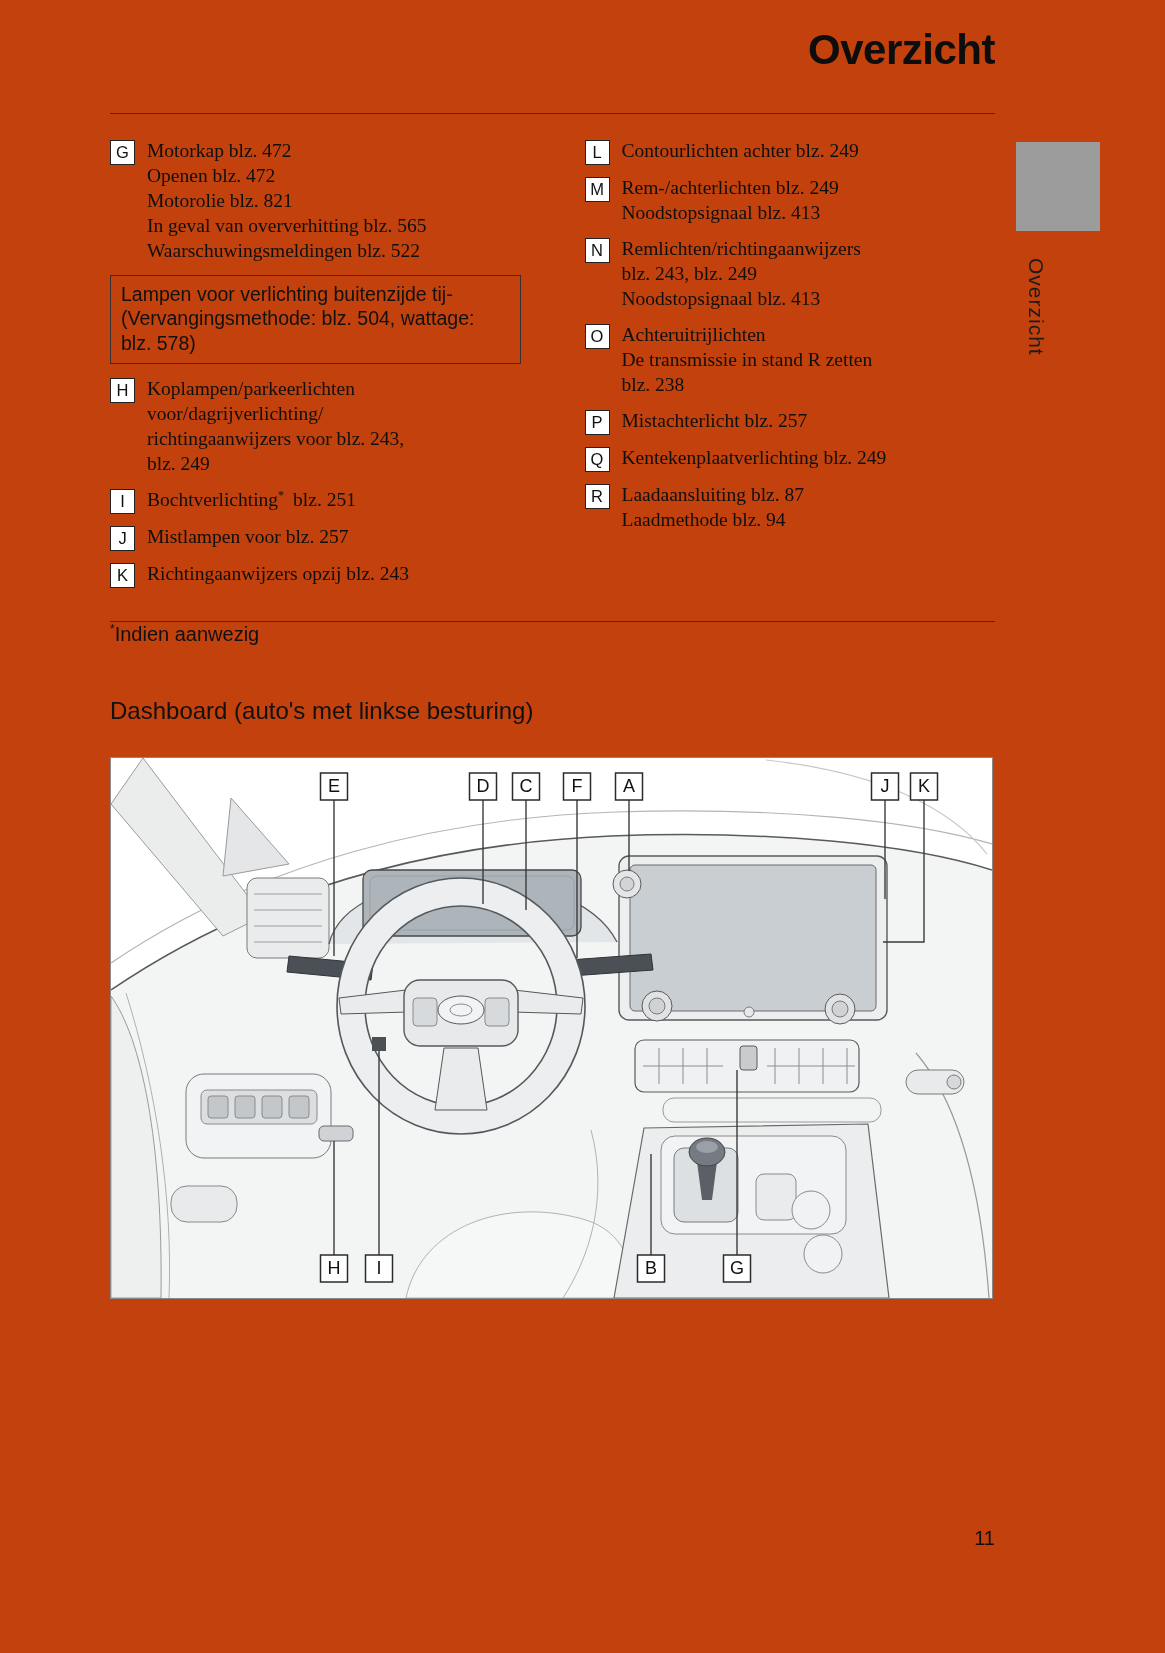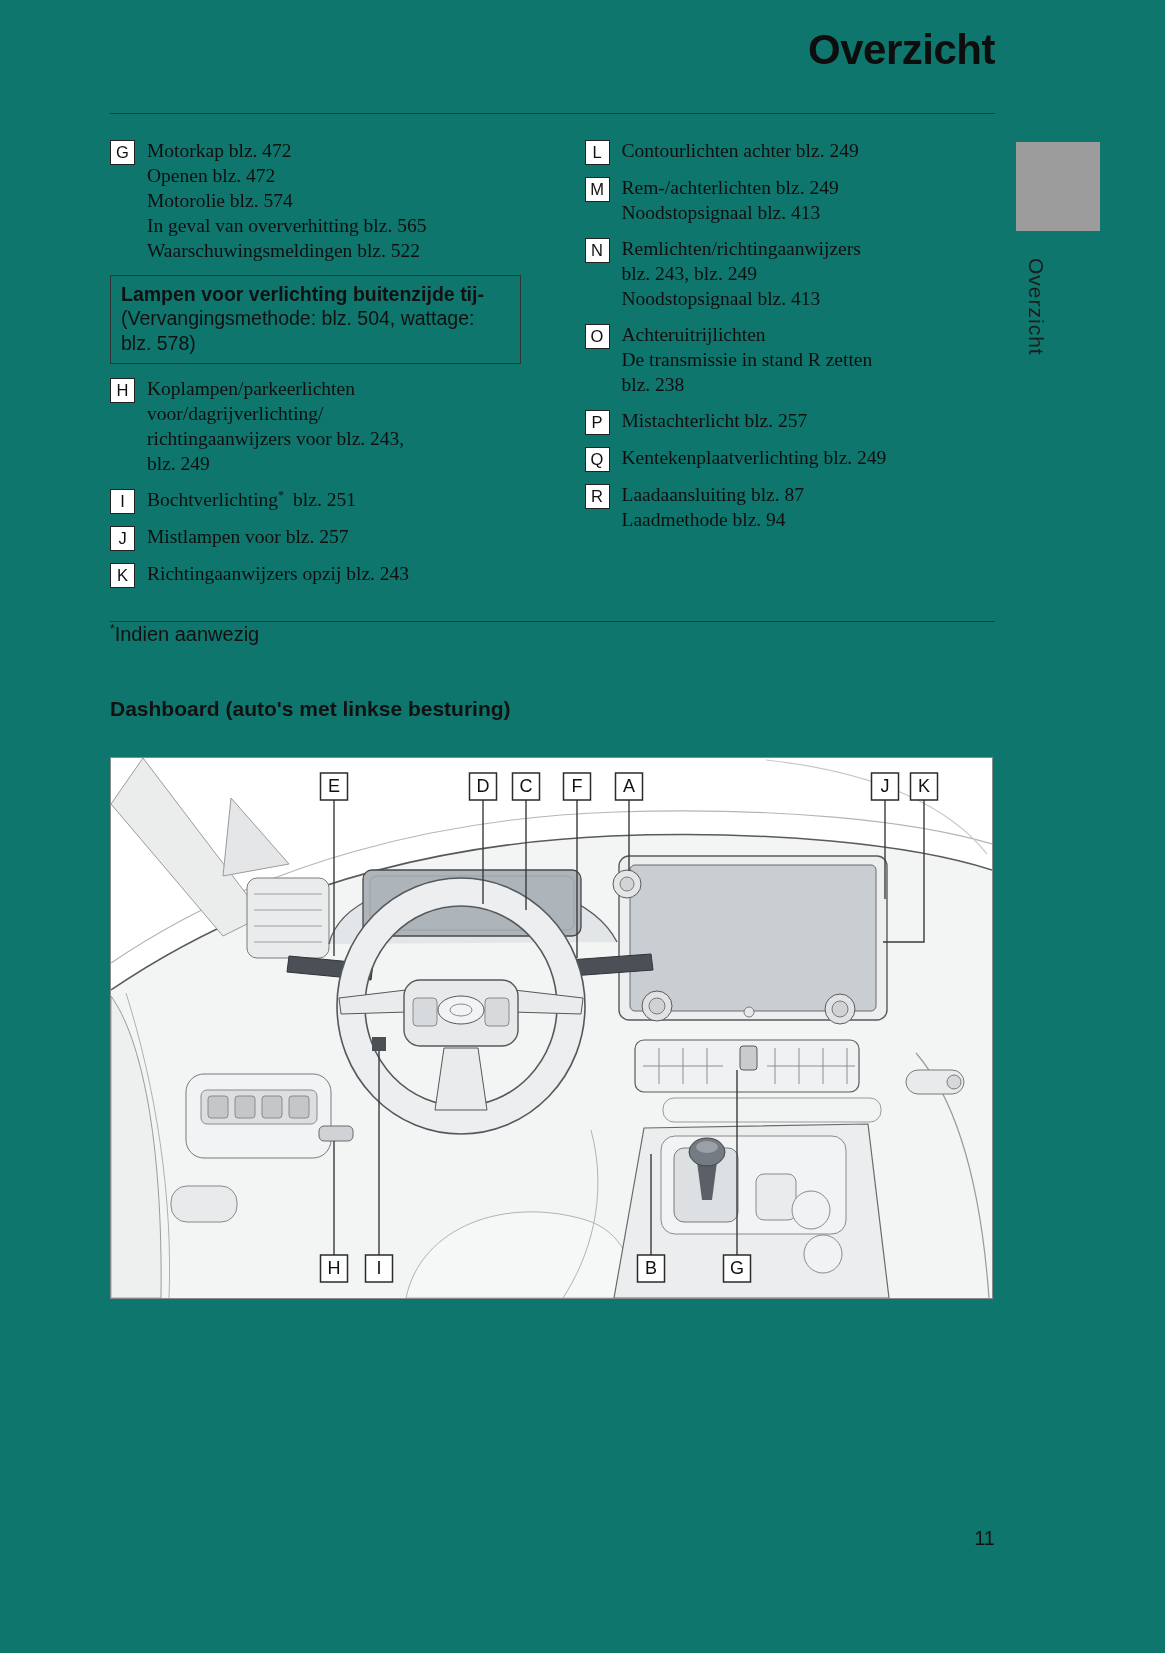--- a/index.html
+++ b/index.html
@@ -1,20 +1,20 @@
 <!DOCTYPE html>
 <html><head>
 <meta charset="utf-8">
 <style>
   html,body{margin:0;padding:0;background:#ffffff;}
   .page{
     position:relative;
     width:1165px;
     height:1653px;
-    background:#0f766e;
+    background:#c2410c;
     font-family:"Liberation Sans", sans-serif;
     color:#111;
     overflow:hidden;
   }
   .title{
     position:absolute;
     left:110px; right:170px; top:26px;
     margin:0;
     text-align:right;
     font-size:42px;
@@ -67,31 +67,31 @@
     line-height:0;
   }
   .post{margin-left:9px;}
   .notebox{
     border:1.6px solid #333;
     padding:6px 10px 8px 10px;
     margin:4px 0 13px 0;
     font-size:19.5px;
     line-height:1.26;
   }
-  .nb-bold{font-weight:700;}
+  .nb-bold{font-weight:400;}
   .footnote{
     position:absolute;
     left:110px; top:623px;
     font-size:20px;
   }
   .section-heading{
     position:absolute;
     left:110px; top:697px;
-    font-size:21px;
-    font-weight:700;
+    font-size:24px;
+    font-weight:400;
   }
   .diagram{
     position:absolute;
     left:110px; top:757px;
     width:883px; height:542px;
     border:1px solid #8a8a8a;
     box-sizing:border-box;
     background:#fff;
   }
   .diagram svg{display:block;width:100%;height:100%;}
@@ -135,21 +135,21 @@
   <div class="sidebar-label">Overzicht</div>
 
   <div class="columns">
     <div class="col">
 
       <div class="item">
         <span class="keybox">G</span>
         <div class="lines">
           <div>Motorkap blz. 472</div>
           <div>Openen blz. 472</div>
-          <div>Motorolie blz. 574</div>
+          <div>Motorolie blz. 821</div>
           <div>In geval van oververhitting blz. 565</div>
           <div>Waarschuwingsmeldingen blz. 522</div>
         </div>
       </div>
 
       <div class="notebox">
         <div class="nb-bold">Lampen voor verlichting buitenzijde tij-</div>
         <div>(Vervangingsmethode: blz. 504, wattage:</div>
         <div>blz. 578)</div>
       </div>

